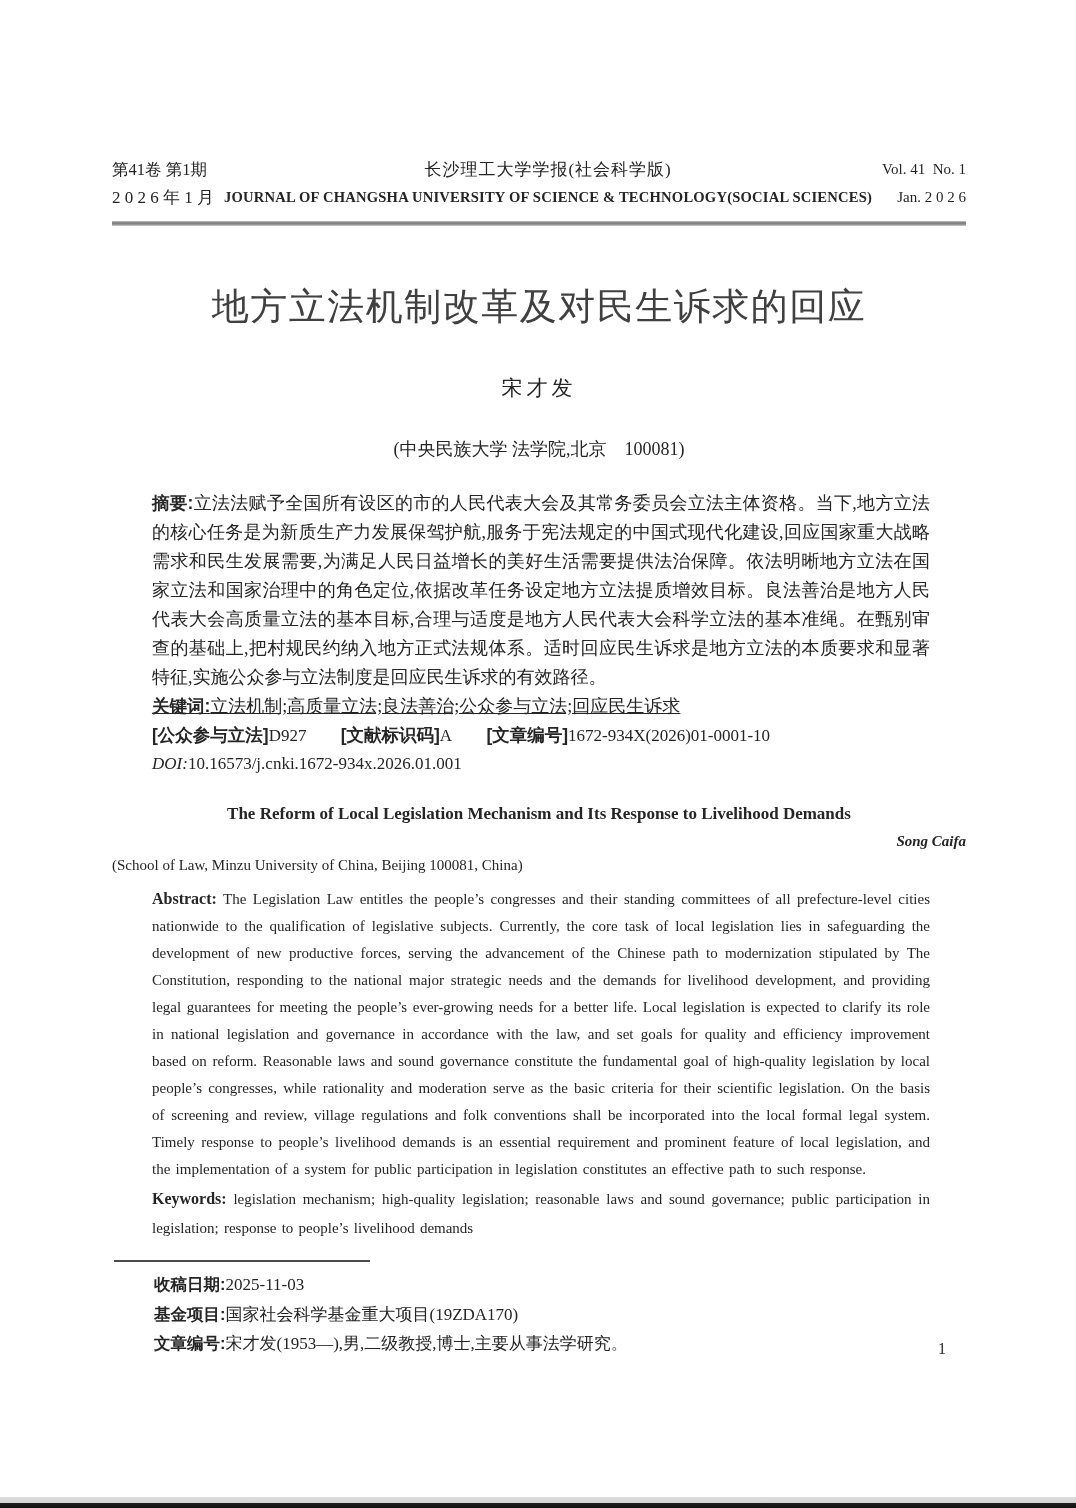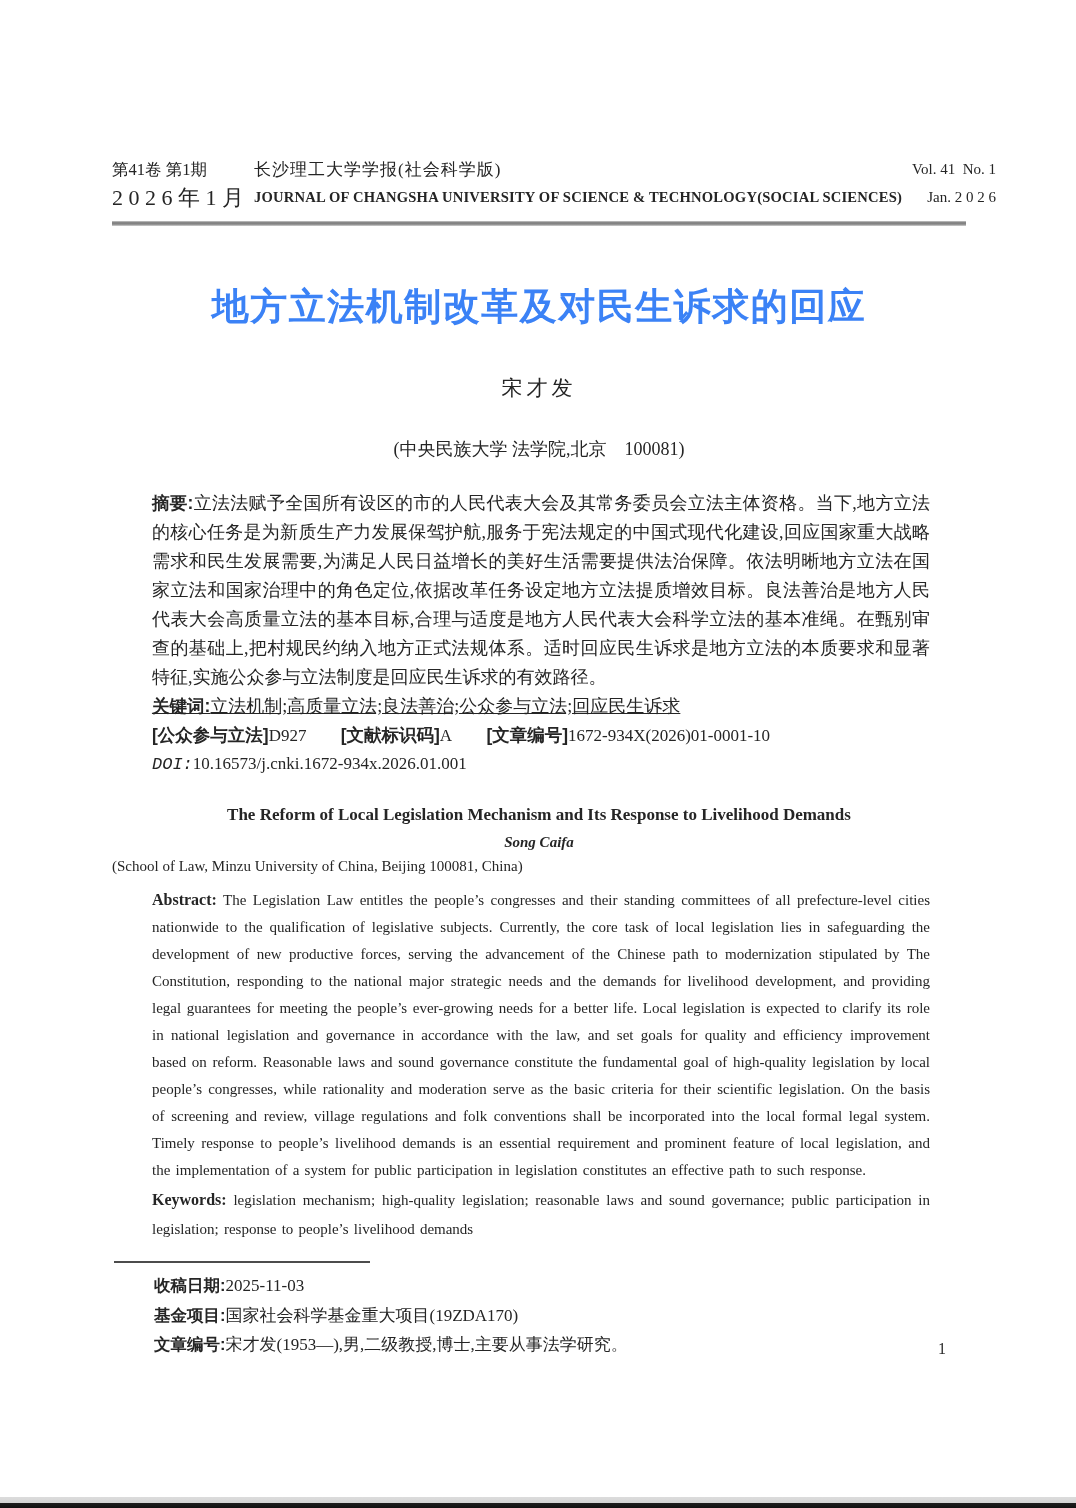--- a/index.html
+++ b/index.html
@@ -16,43 +16,43 @@
 
   
   .masthead {
     display: grid;
     grid-template-columns: auto 1fr auto;
     column-gap: 10px;
     align-items: end;
   }
   .masthead .col div { white-space: pre; }
   .mast-left { text-align: left; }
-  .mast-center { }
+  .mast-center { text-align: center; }
   .mast-right { text-align: right; }
   .cn-issue { font-size: 16.5px; line-height: 27px; }
-  .cn-date  { font-size: 22px; line-height: 29px; }
+  .cn-date  { font-size: 17px; line-height: 29px; }
   .jname-cn { font-size: 17px; line-height: 27px; letter-spacing: 1px; }
   .jname-en { font-size: 14.6px; line-height: 29px; font-weight: bold; letter-spacing: .2px; }
   .vol-en  { font-size: 15px; line-height: 27px; }
   .date-en { font-size: 15px; line-height: 29px; }
   .mast-rule {
     margin-top: 9px;
     height: 5px;
     background: linear-gradient(180deg, #c9c9c9 0%, #7c7c7c 35%, #8a8a8a 65%, #d2d2d2 100%);
   }
 
   
   .title-cn {
     margin-top: 56px;
     text-align: center;
     font-family: "Liberation Sans", "DejaVu Sans", sans-serif;
-    font-weight: bold;
+    font-weight: normal;
     font-size: 37px;
     letter-spacing: 1.5px;
-    color: #3b82f6;
+    color: #404040;
   }
   .author-cn {
     margin-top: 42px;
     text-align: center;
     font-size: 21px;
     letter-spacing: 4px;
   }
   .affil-cn {
     margin-top: 35px;
     text-align: center;
@@ -70,32 +70,32 @@
   .keywords-cn { font-size: 18px; line-height: 29px; text-align: left; text-decoration: underline; }
   .label-cn {
     font-family: "Liberation Sans", "DejaVu Sans", sans-serif;
     font-weight: bold;
     font-size: 17.5px;
   }
   .classification { font-size: 17px; line-height: 29px; }
   .cls-group { margin-right: 30px; }
   .cls-val { font-size: 17px; }
   .doi-line { font-size: 17px; line-height: 28px; }
-  .doi-label { font-style: italic; font-family: Liberation Mono, monospace; }
+  .doi-label { font-style: italic; }
 
   
   .title-en {
     margin-top: 26px;
     text-align: center;
     font-size: 17px;
     font-weight: bold;
   }
   .author-en {
     margin-top: 9px;
-    text-align: center;
+    text-align: right;
     font-size: 15px;
     font-weight: bold;
     font-style: italic;
   }
   .affil-en {
     margin-top: 7px;
     text-align: left;
     font-size: 15px;
   }
   .abs-block-en { margin: 11px 36px 0 40px; }

